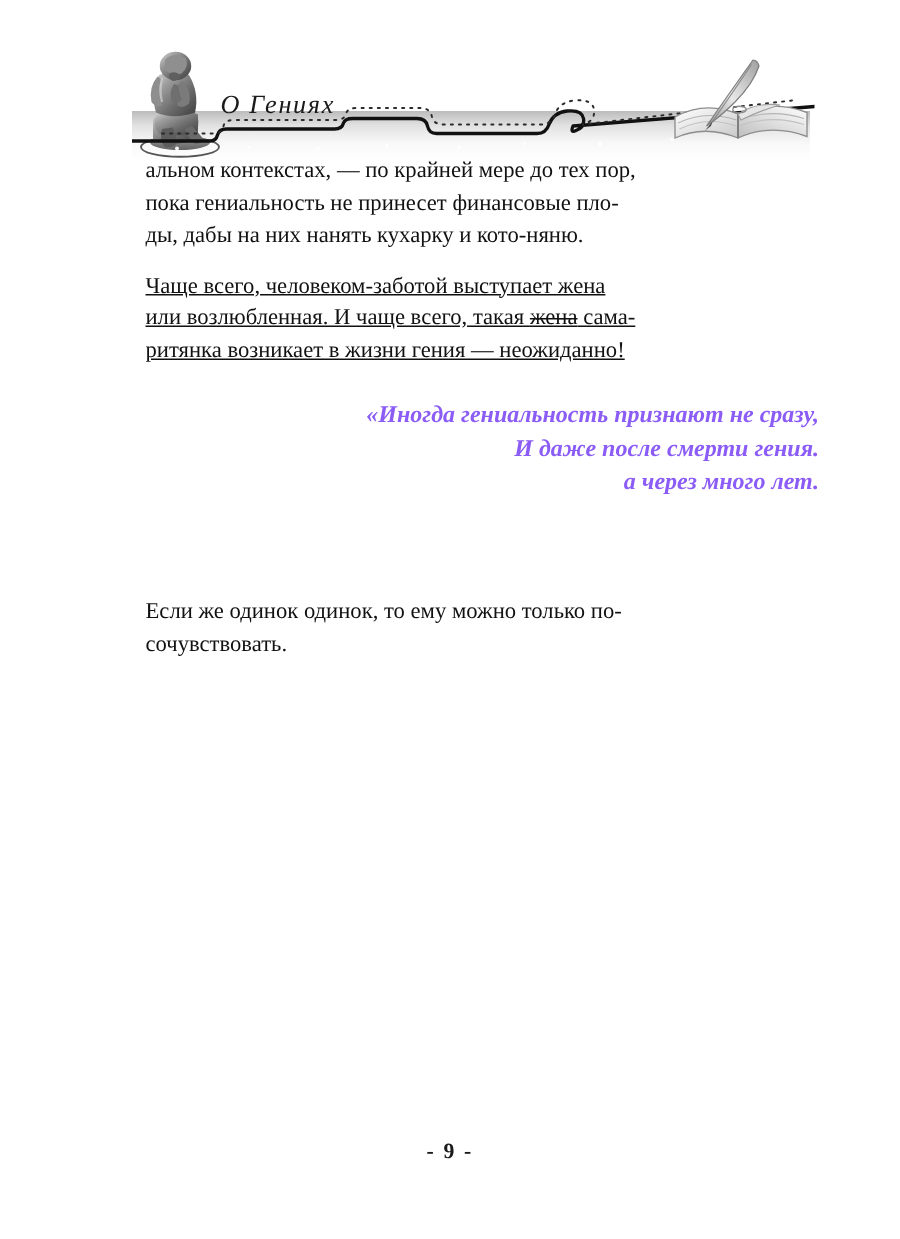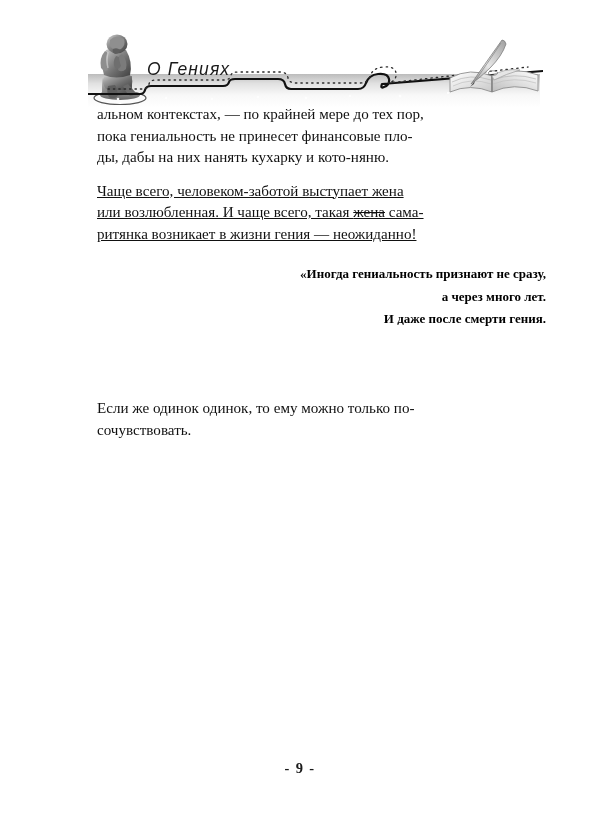--- a/index.html
+++ b/index.html
@@ -45,21 +45,21 @@
         rgba(176,176,176,0.85) 0%,
         rgba(205,205,205,0.60) 28%,
         rgba(232,232,232,0.30) 62%,
         rgba(255,255,255,0) 100%);
   }
 
   .header-title {
     position: absolute;
     left: 147px;
     top: 45px;
-    font-family: Liberation Sans, sans-serif;
+    font-family: Liberation Serif, serif;
     font-style: italic;
     font-size: 17.5px;
     letter-spacing: 1.1px;
     color: #1a1a1a;
     white-space: nowrap;
   }
 
   .thinker {
     position: absolute;
     left: 86px;
@@ -111,24 +111,25 @@
   .p2 { margin-top: 12px; text-decoration: underline; }
 
   
   .quote {
     position: absolute;
     left: 97px;
     top: 250px;
     width: 409px;
     text-align: right;
     font-weight: bold;
-    font-size: 13px;
+    font-size: 16px;
     line-height: 22.6px;
-    color: #000000;
+    color: #8b5cf6;
     font-family: "Liberation Serif", "DejaVu Serif", serif;
+    font-style: italic;
   }
   .quote .qline { display: block; white-space: nowrap; }
 
   
   .closing {
     position: absolute;
     left: 97px;
     top: 398px;
     width: 409px;
   }
@@ -281,22 +282,22 @@
 
     <p class="para p2">
       <span class="line">    Чаще всего, человеком-заботой выступает жена</span>
       <span class="line"><span>или возлюбленная. И чаще всего, такая </span><span class="strike">жена</span><span> сама-</span></span>
       <span class="line">ритянка возникает в жизни гения  —  неожиданно!</span>
     </p>
   </div>
 
   <blockquote class="quote">
     <span class="qline">«Иногда гениальность признают не сразу,</span>
+    <span class="qline">И даже после смерти гения.</span>
     <span class="qline">а через много лет.</span>
-    <span class="qline">И даже после смерти гения.</span>
   </blockquote>
 
   <div class="closing">
     <p class="para">
       <span class="line">    Если же одинок одинок, то ему можно только по-</span>
       <span class="line">сочувствовать.</span>
     </p>
   </div>
 
   <div class="page-number">- 9 -</div>

